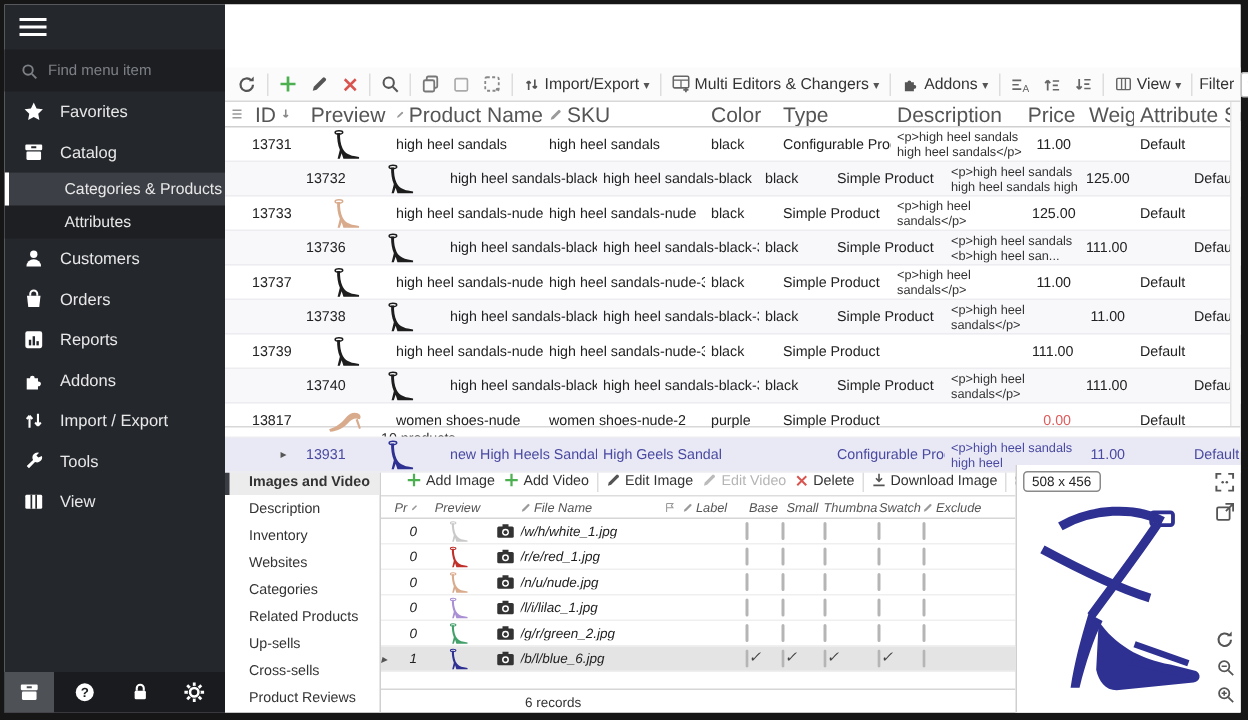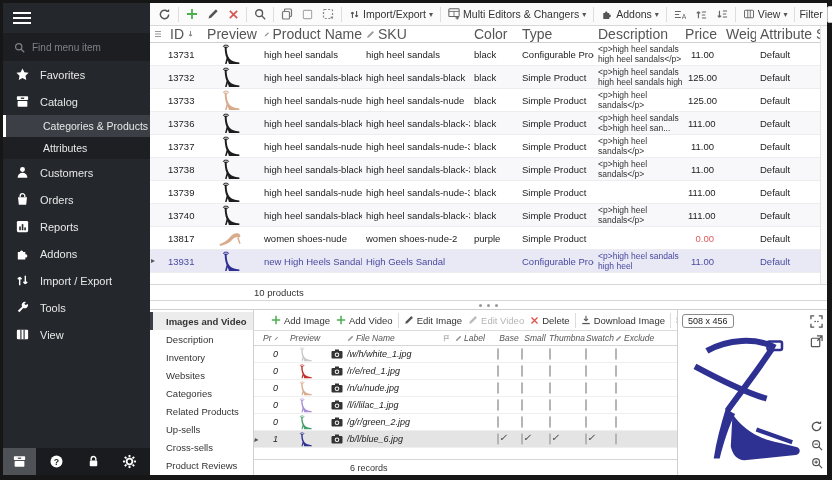--- a/index.html
+++ b/index.html
@@ -16,34 +16,34 @@
   .nav-item .icn{width:16px;height:16px;flex:none;display:flex;align-items:center;justify-content:center;}
   .sub{background:#1d1f23;}
   .sub-item{height:22px;display:flex;align-items:center;padding-left:37px;font-size:10.5px;cursor:pointer;border-left:3px solid transparent;}
   .sub-item.active{background:#3c3f45;border-left-color:#fff;}
   .side-bottom{height:27px;background:#191b1e;display:flex;align-items:center;flex:none;}
   .side-bottom .cell{width:33px;height:100%;display:flex;align-items:center;justify-content:center;cursor:pointer;}
   .side-bottom .cell.active{background:#4e5156;}
   .side-bottom .spread{flex:1;display:flex;justify-content:space-evenly;align-items:center;height:100%;}
   
   .main{flex:1;display:flex;flex-direction:column;min-width:0;background:#fff;}
-  .toolbar{height:23px;flex:none;display:flex;align-items:center;border-bottom:1px solid #d8d8d8;background:#fbfbfb;padding:0 4px;gap:1px;font-size:10.5px;color:#333;}
+  .toolbar{height:23px;flex:none;display:flex;align-items:center;border-bottom:1px solid #d8d8d8;background:#fbfbfb;padding:0 4px;gap:1px;font-size:10.5px;color:#333;margin-top:42px;}
   .tb{display:flex;align-items:center;gap:3px;padding:2px 4px;background:none;border:0;font-size:10.5px;color:#333;cursor:pointer;white-space:nowrap;}
   .tb svg{display:block;}
   .tb .caret{font-size:8px;color:#555;}
   .vsep{width:1px;height:15px;background:#ddd;margin:0 2px;flex:none;}
   .filter-select{display:flex;align-items:center;justify-content:space-between;border:1px solid #bfbfbf;border-radius:2px;background:#fff;height:17px;width:188px;padding:0 4px;font-size:9.5px;color:#222;cursor:pointer;}
   
   .pgrid{position:relative;flex:1;display:flex;flex-direction:column;min-height:0;}
   .prow{display:grid;grid-template-columns:14px 36px 60px 102px 108px 48px 76px 90px 38px 34px 1fr;align-items:center;}
   .phead{height:17px;flex:none;border-bottom:1px solid #d0d0d0;font-size:14px;color:#555;}
   .phead .hc{display:flex;align-items:center;gap:3px;padding-left:4px;overflow:hidden;white-space:nowrap;cursor:pointer;}
   .pbody{flex:none;}
   .prow.r{height:23px;border-bottom:1px solid #ededf1;font-size:9.5px;color:#222;cursor:pointer;}
-  .prow.r.alt{background:#f8f8fb;}
+  .prow.r.alt{background:#f8f8fb;padding-left:36px;}
   .prow.r.sel{background:#e9e9f5;color:#4949a1;}
   .prow.r.sel .desc,.prow.r.sel .c-price{color:#4949a1;}
   .pc{padding-left:4px;overflow:hidden;white-space:nowrap;}
   .c-id{text-align:right;padding-right:6px;}
   .marker{position:relative;height:100%;}
   .prow.sel .marker::before{content:"\25B8";position:absolute;left:1px;top:6px;font-size:8px;color:#555;}
   .shoe-cell{display:flex;align-items:center;justify-content:center;}
   .shoe-cell svg{height:21px;width:24px;}
   .desc{font-size:8.5px;line-height:1.2;color:#333;white-space:normal;max-height:21px;overflow:hidden;}
   .c-price{text-align:right;padding-right:8px;}

